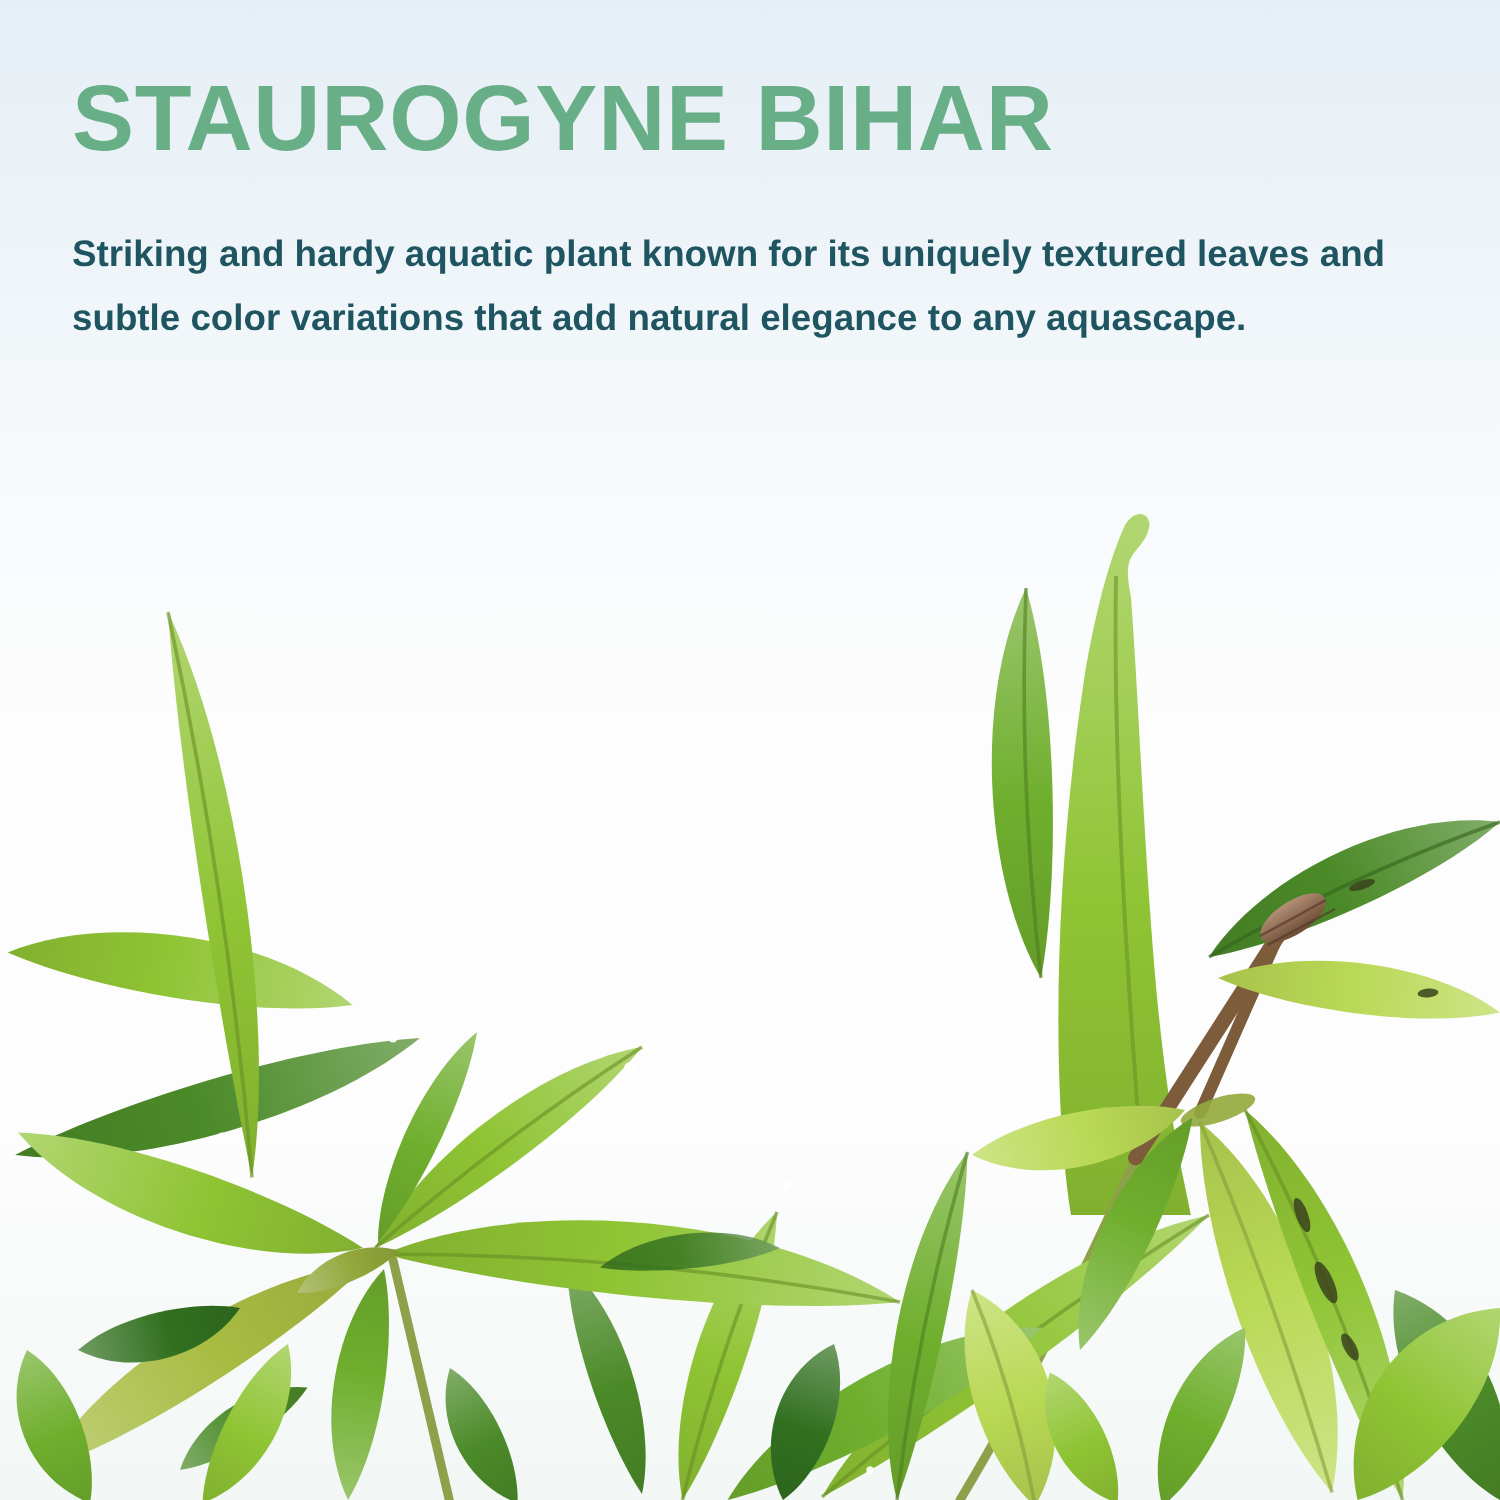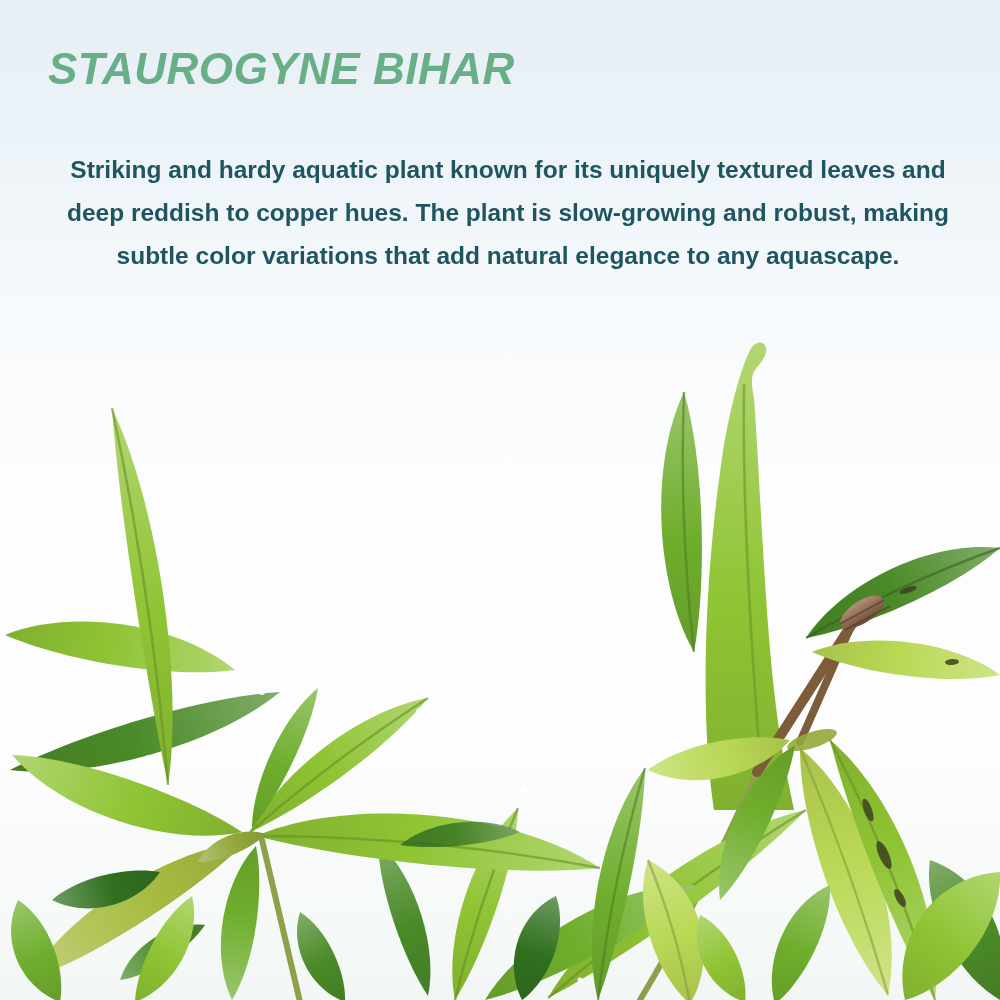--- a/index.html
+++ b/index.html
@@ -9,55 +9,53 @@
     overflow:hidden;
     background:linear-gradient(180deg,
       #e6eff6 0%, #ecf3f8 14%, #f7fafc 32%,
       #fdfdfd 48%, #fcfdfc 76%, #f2f7f6 100%);
     font-family:"Liberation Sans", sans-serif;
   }
   .title{
     position:absolute;
     left:48px;top:44px;
     margin:0;
-    font-size:44px;
+    font-size:62px;
     font-weight:800;
     letter-spacing:.5px;
     color:var(--title-green,#68ae87);
     white-space:nowrap;
-    font-style:italic;
   }
   .desc{
     position:absolute;
     left:48px;top:148px;
     width:920px;
     color:var(--body-teal,#1e5560);
     font-size:24.5px;
     font-weight:600;
     line-height:43px;
   }
-  .desc .line{white-space:nowrap;text-align:center;}
+  .desc .line{white-space:nowrap;}
   .photo{
     position:absolute;
     left:0;top:340px;
     width:1000px;height:660px;
     display:block;
     overflow:visible;
   }
 </style>
 </head>
 <body>
 
 <div class="stage" style="--title-green: #68ae87; --body-teal: #1e5560; --background-top: #e6eff6; --background-bottom: #f2f7f6;">
 
   <h1 class="title">STAUROGYNE BIHAR</h1>
 
   <div class="desc">
     <div class="line">Striking and hardy aquatic plant known for its uniquely textured leaves and</div>
-    <div class="line">deep reddish to copper hues. The plant is slow-growing and robust, making</div>
     <div class="line">subtle color variations that add natural elegance to any aquascape.</div>
   </div>
 
   <svg id="plant" class="photo" viewBox="0 0 1000 660" role="img" aria-label="Close-up photograph of a Staurogyne Bihar aquarium plant: clusters of bright yellow-green lance-shaped leaves with a copper-brown new shoot and thin stems, on a bright white background">
       <defs>
         <linearGradient id="lg0" gradientUnits="userSpaceOnUse" x1="694" y1="312" x2="684" y2="52">
           <stop offset="0" stop-color="rgb(100,157,41)"></stop>
           <stop offset="0.45" stop-color="#6fae2d"></stop>
           <stop offset="1" stop-color="rgb(154,198,108)"></stop>
         </linearGradient>

